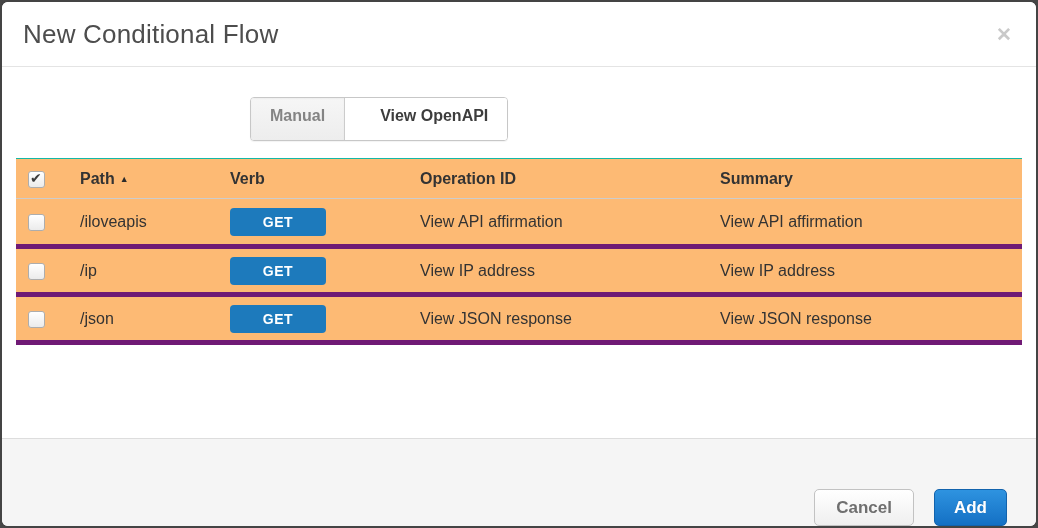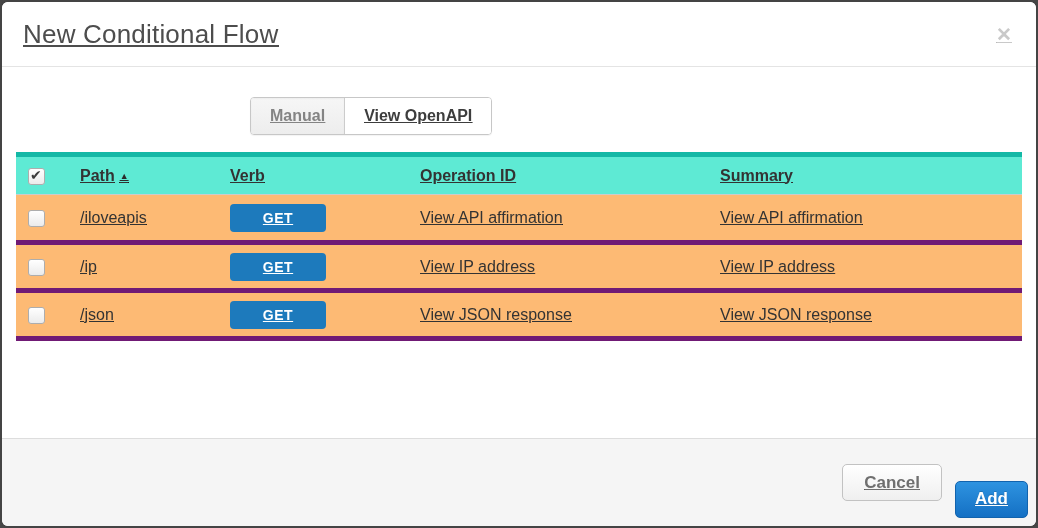--- a/index.html
+++ b/index.html
@@ -1,15 +1,15 @@
 <!DOCTYPE html>
 <html><head>
 <meta charset="utf-8">
 <style>
-  * { box-sizing: border-box; margin: 0; padding: 0; text-decoration: underline; }
+  * { box-sizing: border-box; margin: 0; padding: 0; }
   html, body { width: 1038px; height: 528px; }
   body {
     font-family: "Liberation Sans", sans-serif;
     background: #474747;
     position: relative;
     overflow: hidden;
   }
   .modal {
     position: absolute;
     inset: 0;
@@ -49,22 +49,23 @@
     flex: 1 1 auto;
     padding: 0 14px;
     background: #fff;
   }
   .tab-group {
     display: inline-flex;
     margin: 30px 0 17px 234px;
     border: 1px solid #c7c7c7;
     border-radius: 4px;
     overflow: hidden;
-    height: 38px;
+    height: 44px;
     box-shadow: 0 1px 1px rgba(0,0,0,0.05);
+    gap: 16px;
   }
   .tab {
     font-size: 16px;
     font-weight: bold;
     line-height: 36px;
     padding: 0 19px;
     cursor: pointer;
     background: #fff;
     color: #3d3d3d;
     white-space: nowrap;
@@ -74,27 +75,27 @@
     color: #848484;
     border-right: 1px solid #cccccc;
     box-shadow: inset 0 1px 2px rgba(0,0,0,0.04);
   }
   
   table {
     width: 100%;
     border-collapse: collapse;
   }
   th {
-    background: #5eead4;
+    background: #fdba74;
     text-align: left;
     font-size: 16px;
     font-weight: bold;
     color: #333333;
     height: 40px;
-    border-top: 5px solid #14b8a6;
+    border-top: 1px solid #14b8a6;
     border-bottom: 1px solid #cccccc;
   }
   td {
     height: 48px;
     border-bottom: 5px solid #701a75;
     font-size: 16px;
     color: #333333;
     background: #fdba74;
   }
   th, td { padding-left: 14px; }
@@ -139,24 +140,24 @@
     font-size: 14px;
     letter-spacing: 0.5px;
     background: #1d7abc;
   }
   
   .modal-footer {
     flex: 0 0 88px;
     background: #f5f5f5;
     border-top: 1px solid #dddddd;
     display: flex;
-    align-items: center;
+    align-items: flex-end;
     justify-content: flex-end;
-    gap: 13px;
-    padding-right: 8px;
+    gap: 20px;
+    padding-right: 29px;
   }
   .btn {
     height: 37px;
     border-radius: 5px;
     font-family: "Liberation Sans", sans-serif;
     font-size: 17px;
     font-weight: bold;
     cursor: pointer;
   }
   .btn-cancel {

